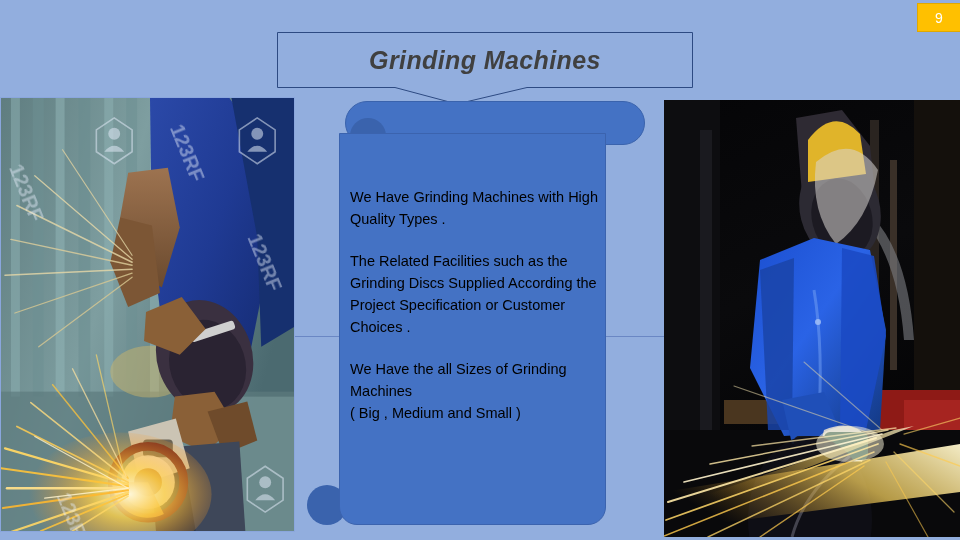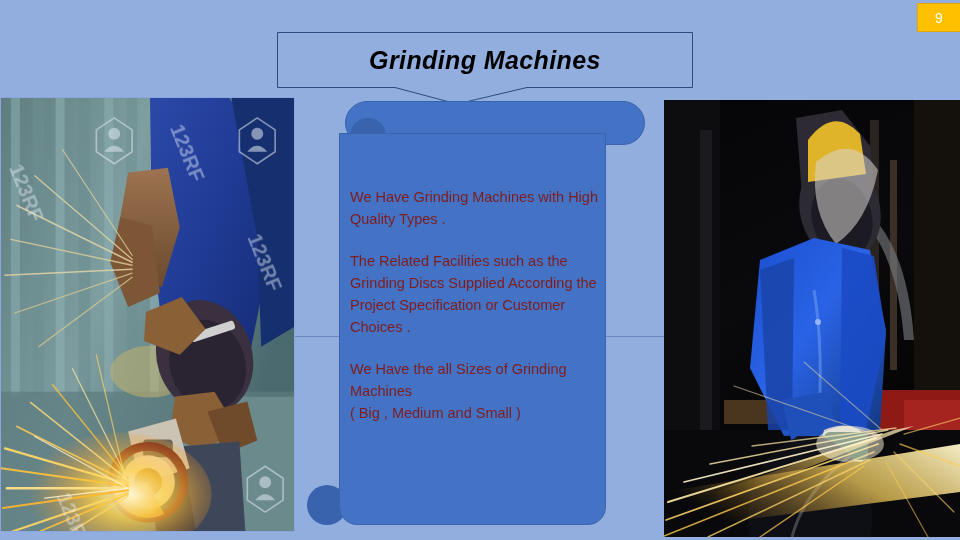--- a/index.html
+++ b/index.html
@@ -44,21 +44,21 @@
     position: absolute;
     left: 277px; top: 32px;
     width: 416px; height: 56px;
   }
   .title-callout svg { display: block; width: 100%; height: 76px; overflow: visible; }
   .title-text {
     position: absolute;
     left: 0; top: 0;
     width: 416px; height: 56px;
     display: flex; align-items: center; justify-content: center;
-    color: #000000;
+    color: #404040;
     font-size: 25px;
     font-weight: bold;
     font-style: italic;
     letter-spacing: 0.4px;
     white-space: nowrap;
   }
 
   
   .photo-left {
     position: absolute;
@@ -106,21 +106,21 @@
     position: absolute;
     left: 307px; top: 485px;
     width: 40px; height: 40px;
     border-radius: 50%;
     background: #3a63ad;
   }
   .panel-text {
     position: absolute;
     left: 350px; top: 186px;
     width: 250px;
-    color: #7f1d1d;
+    color: #000000;
     font-size: 14.5px;
     line-height: 22px;
   }
   .panel-text p { margin: 0 0 20px 0; }
   .panel-text p:last-child { margin-bottom: 0; }
 </style>
 </head>
 <body>
 
 <div id="slide">

